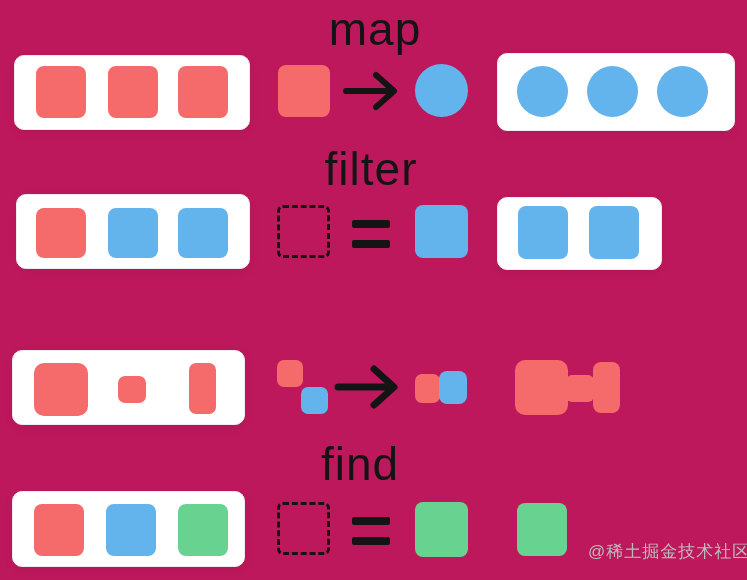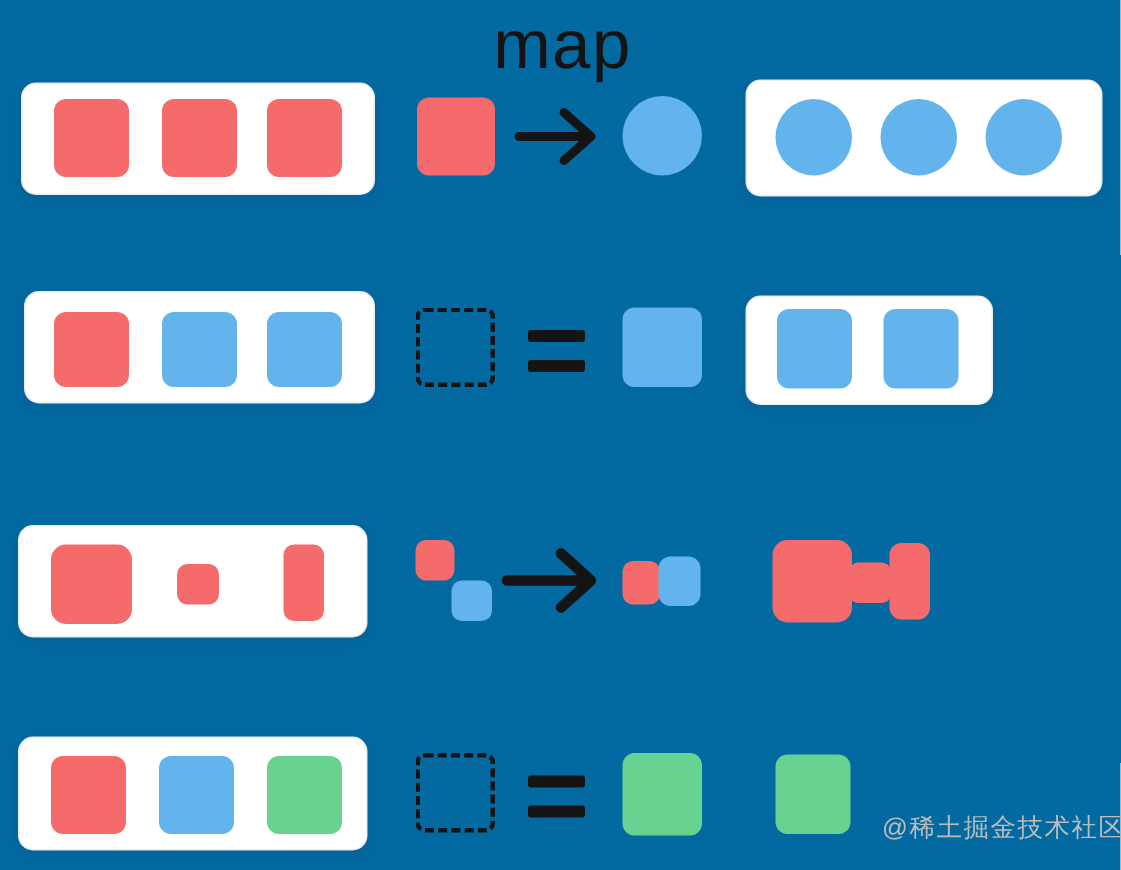--- a/index.html
+++ b/index.html
@@ -1,17 +1,17 @@
 <!DOCTYPE html>
 <html style="--red: #f56a6a; --blue: #63b3ed; --green: #68d391;"><head>
 <meta charset="utf-8">
 <style>
   html,body{margin:0;padding:0;background:#fff;}
   .stage{
-    position:relative;width:747px;height:580px;background:#0369a1;
+    position:relative;width:747px;height:580px;background:#be185d;
     font-family:"Liberation Sans", sans-serif;overflow:hidden;
   }
   .row-title{
     position:absolute;transform:translateX(-50%);
     font-size:46px;font-weight:300;letter-spacing:1px;color:#141414;
     line-height:1;white-space:nowrap;
   }
   .card{
     position:absolute;background:#fff;border:1px solid #ececec;border-radius:10px;
     box-shadow:0 3px 10px rgba(0,0,0,.07);
@@ -51,20 +51,21 @@
     <path d="M4 23 L50 23 M34 7 L52 23 L34 39"></path>
   </svg>
   <div class="shape circle blue" style="left:415px;top:64px;width:53px;height:53px;"></div>
 
   <div class="card" style="left:497px;top:53px;width:236px;height:76px;">
     <div class="shape circle blue" style="left:19px;top:12px;width:51px;height:51px;"></div>
     <div class="shape circle blue" style="left:89px;top:12px;width:51px;height:51px;"></div>
     <div class="shape circle blue" style="left:159px;top:12px;width:51px;height:51px;"></div>
   </div>
 
+  <div class="row-title" style="left:371px;top:146px;">filter</div>
 
   <div class="card" style="left:16px;top:194px;width:232px;height:73px;">
     <div class="shape sq red" style="left:19px;top:13px;width:50px;height:50px;"></div>
     <div class="shape sq blue" style="left:91px;top:13px;width:50px;height:50px;"></div>
     <div class="shape sq blue" style="left:161px;top:13px;width:50px;height:50px;"></div>
   </div>
 
   <div class="shape dashed" style="left:277px;top:205px;width:53px;height:53px;"></div>
   <div>
     <div class="eq-bar" style="left:352px;top:220px;"></div>
@@ -95,20 +96,21 @@
     <div class="shape sq red" style="left:415px;top:374px;width:25px;height:29px;border-radius:7px;"></div>
     <div class="shape sq blue" style="left:439px;top:371px;width:28px;height:33px;border-radius:8px;z-index:2;"></div>
   </div>
 
   <div>
     <div class="shape sq red" style="left:515px;top:360px;width:53px;height:55px;border-radius:10px;"></div>
     <div class="shape sq red" style="left:566px;top:375px;width:28px;height:27px;border-radius:6px;"></div>
     <div class="shape sq red" style="left:593px;top:362px;width:27px;height:51px;border-radius:8px;"></div>
   </div>
 
+  <div class="row-title" style="left:360px;top:441px;">find</div>
 
   <div class="card" style="left:12px;top:491px;width:231px;height:74px;">
     <div class="shape sq red" style="left:21px;top:12px;width:50px;height:52px;"></div>
     <div class="shape sq blue" style="left:93px;top:12px;width:50px;height:52px;"></div>
     <div class="shape sq green" style="left:165px;top:12px;width:50px;height:52px;"></div>
   </div>
 
   <div class="shape dashed" style="left:277px;top:502px;width:53px;height:53px;"></div>
   <div>
     <div class="eq-bar" style="left:352px;top:517px;"></div>

